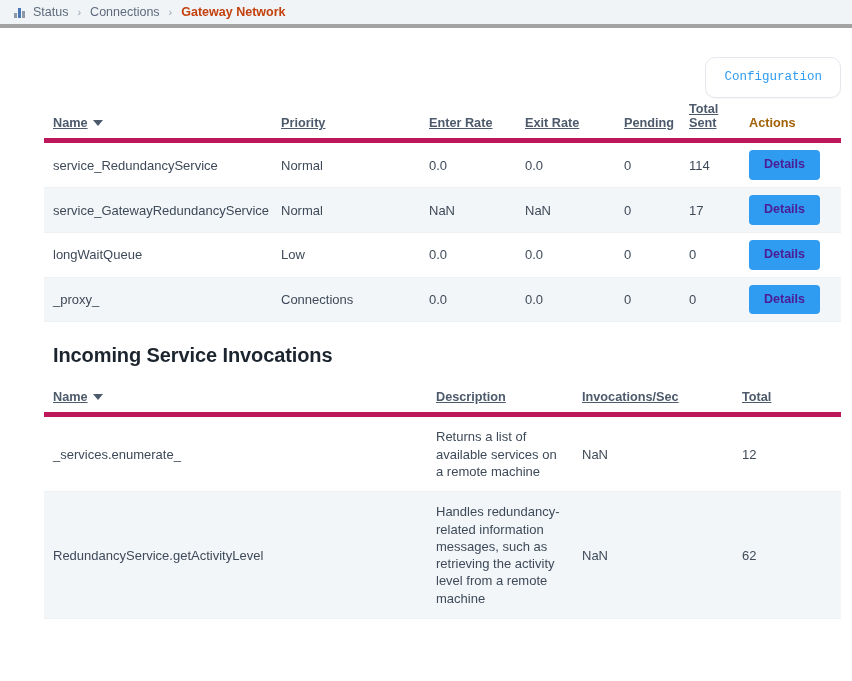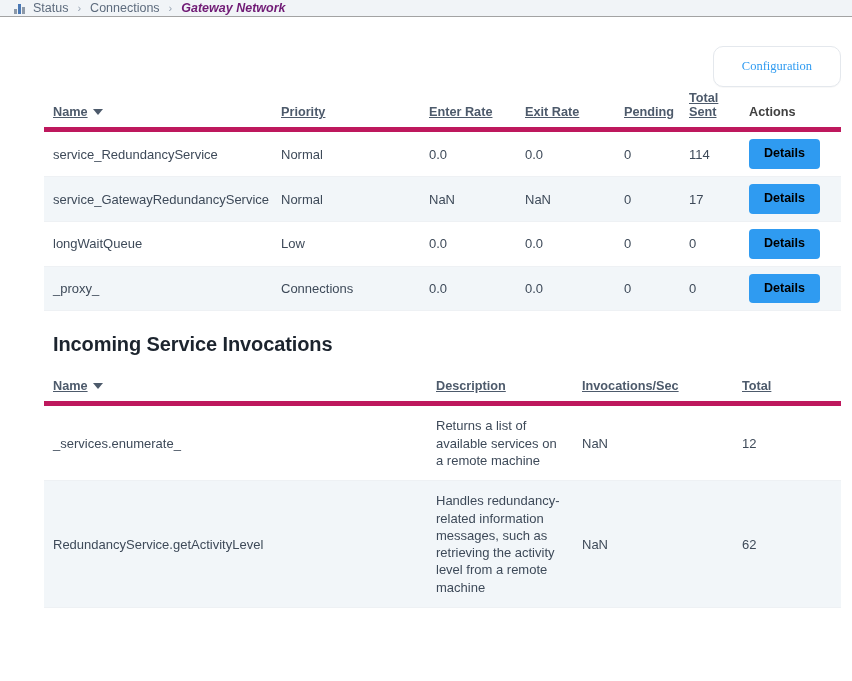--- a/index.html
+++ b/index.html
@@ -10,23 +10,23 @@
     width: 852px;
     height: 681px;
     overflow: hidden;
     background: #ffffff;
     font-family: "Liberation Sans", sans-serif;
     -webkit-font-smoothing: antialiased;
   }
 
   
   .breadcrumb-bar {
-    height: 17px;
+    height: 28px;
     background: #f1f4f7;
-    border-bottom: 1px solid #a3a3a3;
+    border-bottom: 4px solid #a3a3a3;
     display: flex;
     align-items: center;
     padding: 0 0 0 14px;
     font-size: 12.5px;
     color: #5d6b7d;
   }
   .crumb-icon {
     display: inline-flex;
     align-items: flex-end;
     height: 11px;
@@ -47,45 +47,44 @@
     color: #5d6b7d;
     text-decoration: none;
     cursor: pointer;
   }
   .crumb-sep {
     margin: 0 9px;
     color: #97a3b2;
     font-size: 11px;
   }
   .crumb-current {
-    color: #701a75;
+    color: #c2410c;
     font-weight: bold;
-    font-style: italic;
   }
 
   
   .page {
     padding: 0 11px;
   }
   .toolbar {
     display: flex;
     justify-content: flex-end;
     padding-top: 29px;
     padding-right: 0px;
   }
   .config-button {
     background: #ffffff;
     border: 1px solid #e4e8ed;
     border-radius: 10px;
     color: #2f9bf1;
     font-size: 12.5px;
-    padding: 13px 28px;
+    padding: 13px 18px;
     cursor: pointer;
     box-shadow: 0 1px 1px rgba(0,0,0,0.03);
-    font-family: Liberation Serif, serif;
+    font-family: Liberation Mono, monospace;
     line-height: 1;
     min-width: 98px;
   }
 
   .section { margin: 0 0 0 33px; }
   .section-title {
     font-size: 20px;
     font-weight: bold;
     color: #1c242e;
     margin: 0;
@@ -108,21 +107,21 @@
     padding: 4px 8px 7px 9px;
     border-bottom: 5px solid #be185d;
     line-height: 1.18;
   }
   thead th .hdr-link {
     color: #4d5a6b;
     text-decoration: underline;
     cursor: pointer;
   }
   thead th .hdr-plain {
-    color: #404040;
+    color: #a16207;
     text-decoration: none;
   }
   .sort-caret {
     display: inline-block;
     margin-left: 5px;
     width: 0; height: 0;
     border-left: 5px solid transparent;
     border-right: 5px solid transparent;
     border-top: 6px solid #4d5a6b;
     position: relative;
@@ -149,21 +148,21 @@
   .t-queues col.c-total  { width: 60px; }
   .t-queues col.c-act    { width: 101px; }
 
   .t-queues tbody td { padding-top: 12px; padding-bottom: 12px; }
   .t-queues tbody tr { height: 42px; }
 
   .details-button {
     background: #2f9bf1;
     border: none;
     border-radius: 4px;
-    color: #000000;
+    color: #4c1d95;
     font-size: 12.5px;
     font-weight: bold;
     padding: 8px 15px;
     cursor: pointer;
     font-family: "Liberation Sans", sans-serif;
     line-height: 1.1;
   }
   .t-queues td.cell-actions { padding-top: 7px; padding-bottom: 7px; }
 
   

